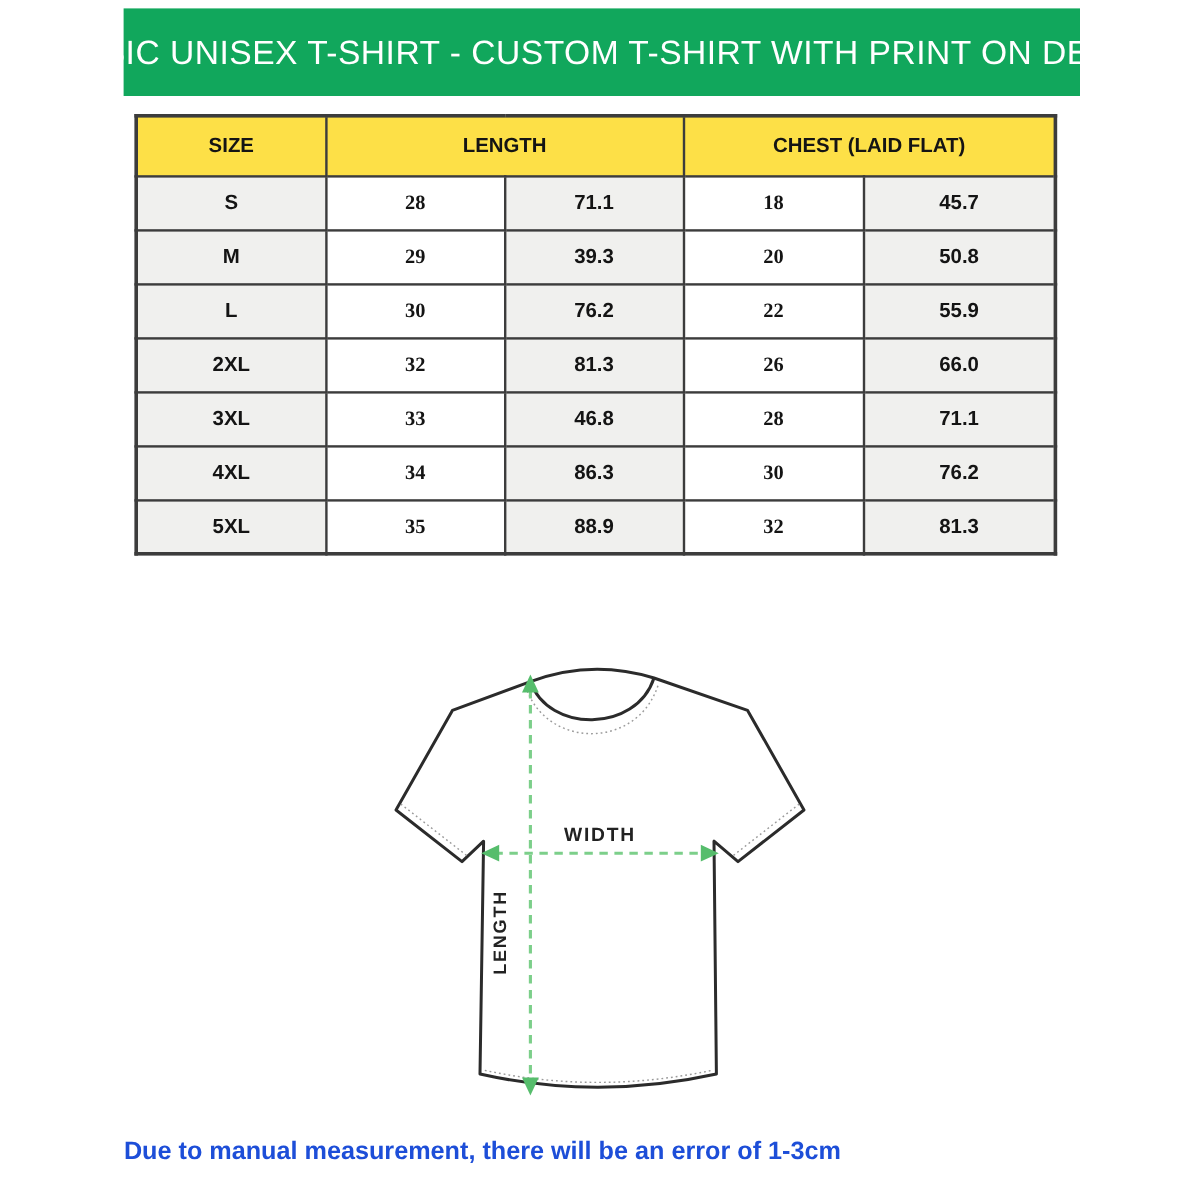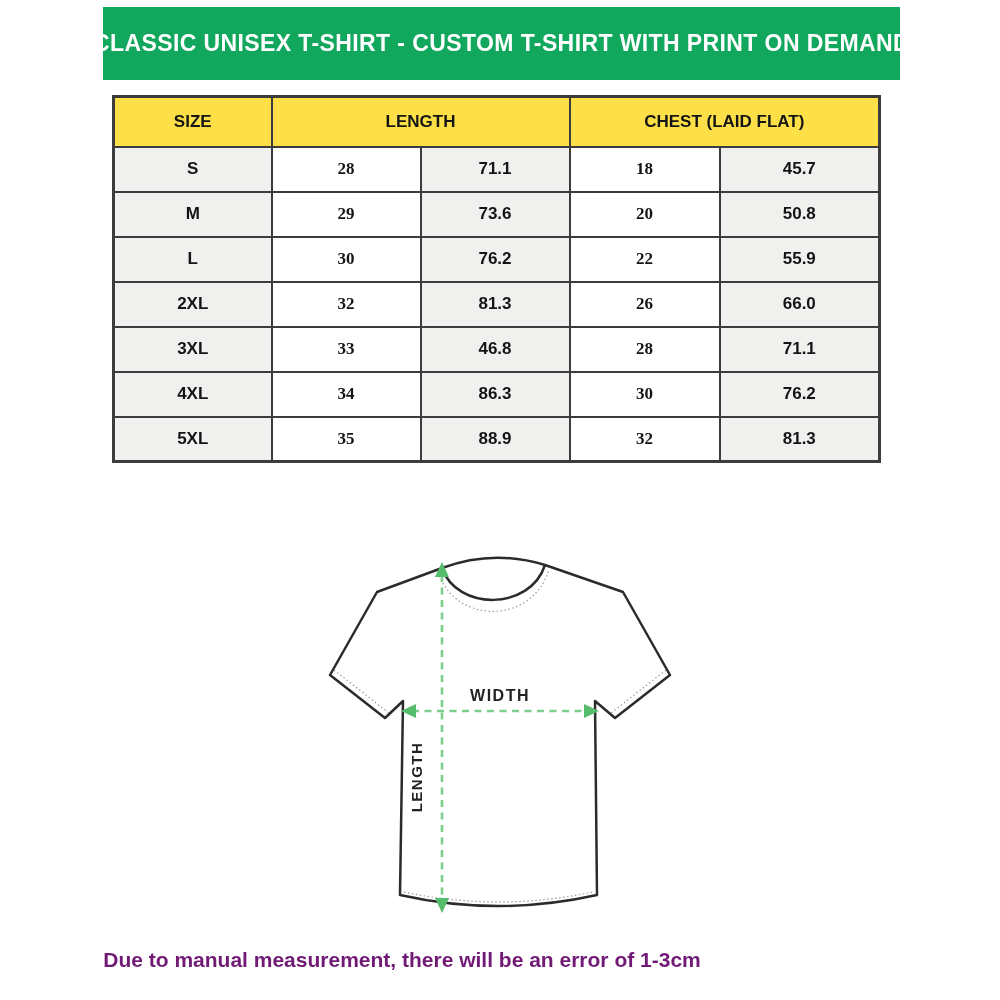--- a/index.html
+++ b/index.html
@@ -4,21 +4,21 @@
 <style>
   * { margin: 0; padding: 0; box-sizing: border-box; }
   html, body { width: 1000px; height: 1000px; background: #ffffff;
     font-family: "Liberation Sans", sans-serif; position: relative; }
 
   .banner {
     position: absolute; left: 103px; top: 7px; width: 797px; height: 73px;
     background: #11a75c; display: flex; align-items: center; justify-content: center;
   }
   .banner h1 {
-    color: #ffffff; font-size: 23px; font-weight: bold; letter-spacing: 0.4px;
+    color: #ffffff; font-size: 28px; font-weight: normal; letter-spacing: 0.4px;
     white-space: nowrap;
   }
 
   .size-table-wrap { position: absolute; left: 112px; top: 95px; width: 766px; }
   table.size-table {
     width: 100%; border-collapse: collapse; table-layout: fixed;
     border: 3px solid #3c3c3c;
   }
   table.size-table th, table.size-table td {
     border: 2px solid #3c3c3c; text-align: center; vertical-align: middle;
@@ -27,21 +27,21 @@
   table.size-table thead tr { height: 50px; }
   table.size-table tbody tr { height: 45px; }
   table.size-table th { background: #fde047; }
   td.c-grey { background: #f0f0ee; }
   td.c-white { background: #ffffff; font-family: Liberation Serif, serif; }
 
   .shirt-diagram { position: absolute; left: 300px; top: 545px; width: 400px; height: 400px; }
 
   .footnote {
     position: absolute; left: 0; top: 948px; width: 804px; text-align: center;
-    color: #701a75; font-size: 21px; font-weight: bold;
+    color: #1d4ed8; font-size: 21px; font-weight: bold;
   }
 </style>
 </head>
 <body>
 
 <div class="banner">
   <h1>CLASSIC UNISEX T-SHIRT - CUSTOM T-SHIRT WITH PRINT ON DEMAND</h1>
 </div>
 
 <div class="size-table-wrap">
@@ -64,21 +64,21 @@
       <tr>
         <td class="c-grey">S</td>
         <td class="c-white">28</td>
         <td class="c-grey">71.1</td>
         <td class="c-white">18</td>
         <td class="c-grey">45.7</td>
       </tr>
       <tr>
         <td class="c-grey">M</td>
         <td class="c-white">29</td>
-        <td class="c-grey">73.6</td>
+        <td class="c-grey">39.3</td>
         <td class="c-white">20</td>
         <td class="c-grey">50.8</td>
       </tr>
       <tr>
         <td class="c-grey">L</td>
         <td class="c-white">30</td>
         <td class="c-grey">76.2</td>
         <td class="c-white">22</td>
         <td class="c-grey">55.9</td>
       </tr>

